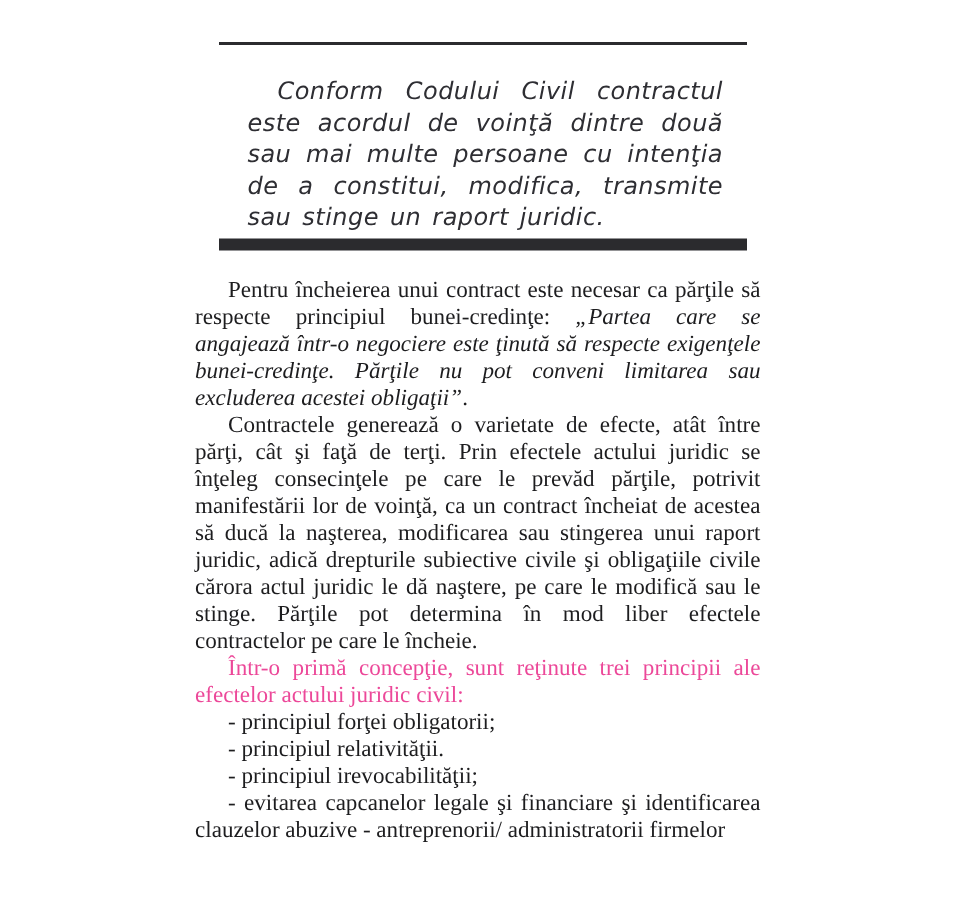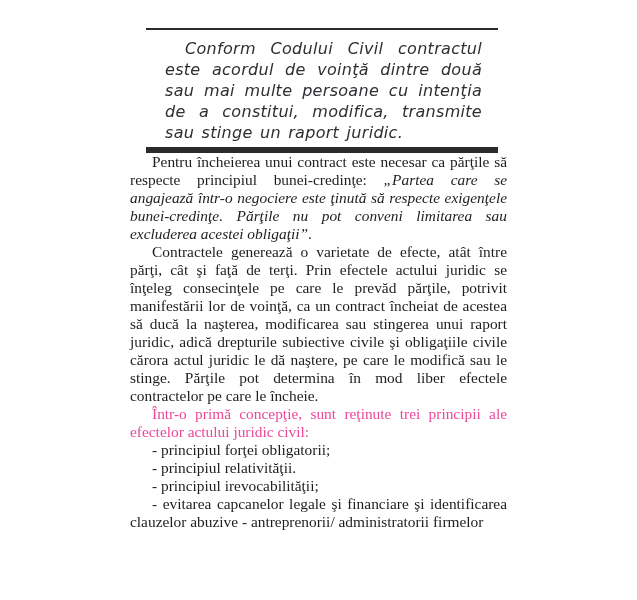--- a/index.html
+++ b/index.html
@@ -23,22 +23,22 @@
     margin-left: 130px;
     width: 377px;
   }
   
   .epigraph {
     box-sizing: border-box;
     margin-top: 28px;
     margin-left: 16px;
     width: 352px;
     border-top: 2px solid #2b2b2e;
-    border-bottom: 6px solid #0f172a;
-    padding: 8px 16px 4px 19px;
+    border-bottom: 8px solid #0f172a;
+    padding: 20px 16px 4px 19px;
   }
   .epigraph-text {
     margin: 0;
     font-family: "DejaVu Sans", sans-serif;
     font-style: italic;
     font-size: 16px;
     line-height: 21px;
     letter-spacing: 0.3px;
     word-spacing: 2px;
     color: #2e2e33;
@@ -51,21 +51,21 @@
     font-family: "Liberation Serif", serif;
     font-size: 15.4px;
     line-height: 18px;
     color: #1d1d1f;
     text-align: justify;
   }
   .indent {
     text-indent: 22px;
   }
   .first-body {
-    margin-top: 0;
+    margin-top: 18px;
   }
   .italic {
     font-style: italic;
   }
   .list-item {
     text-align: left;
     text-indent: 22px;
   }
   .spaced {
     margin-top: 10px;

